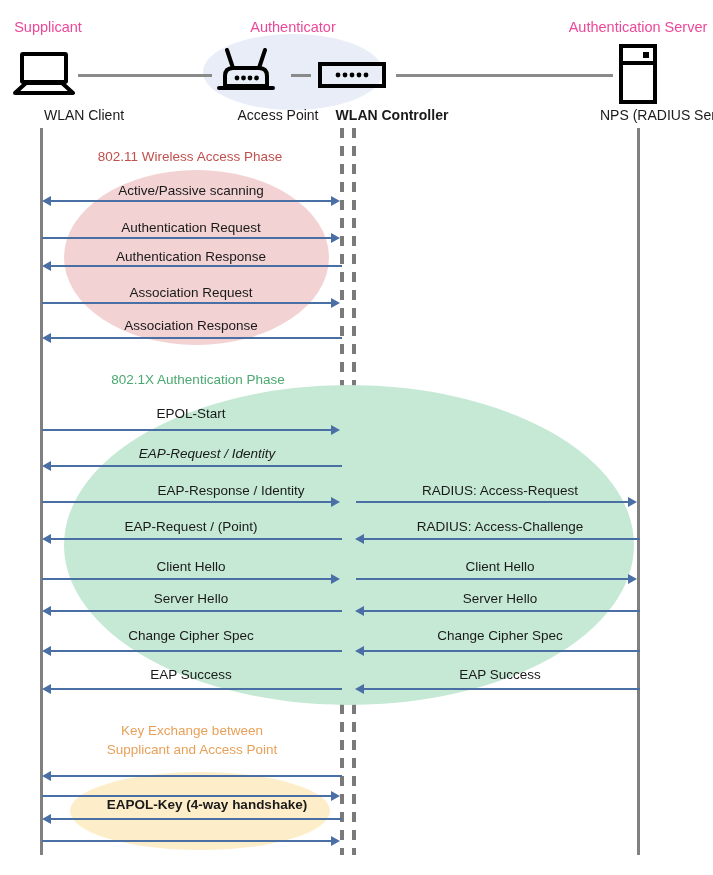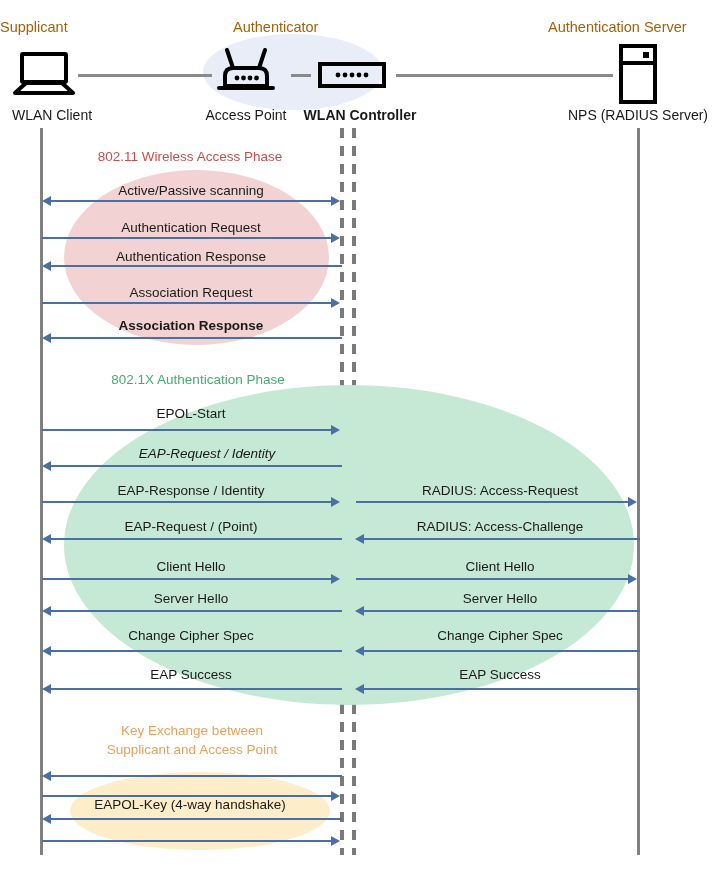--- a/index.html
+++ b/index.html
@@ -16,29 +16,31 @@
     width: 713px;
     height: 875px;
     background: #ffffff;
     overflow: hidden;
   }
 
   
   .actor-title {
     position: absolute;
     font-size: 14.5px;
-    color: #a16207;
-    white-space: nowrap;
+    color: #ec4899;
+    white-space: nowrap;
+    text-align: center;
   }
   .actor-sub {
     position: absolute;
     font-size: 14px;
     color: #1a1a1a;
     white-space: nowrap;
     text-align: center;
+    padding-left: 32px;
   }
   .auth-blob {
     position: absolute;
     background: #e8edf7;
     border-radius: 50%;
   }
   .link-line {
     position: absolute;
     height: 3px;
     background: #8a8a8a;
@@ -192,33 +194,33 @@
   <div class="arrow-head right" style="left:331px; top:233px;"></div>
 
   <div class="msg-label" style="left:40px; top:249px; width:302px;">Authentication Response</div>
   <div class="arrow-line" style="left:48px; top:265px; width:294px;"></div>
   <div class="arrow-head left" style="left:42px; top:261px;"></div>
 
   <div class="msg-label" style="left:40px; top:285px; width:302px;">Association Request</div>
   <div class="arrow-line" style="left:42px; top:302px; width:292px;"></div>
   <div class="arrow-head right" style="left:331px; top:298px;"></div>
 
-  <div class="msg-label" style="left:40px; top:318px; width:302px;font-weight:bold;">Association Response</div>
+  <div class="msg-label" style="left:40px; top:318px; width:302px;">Association Response</div>
   <div class="arrow-line" style="left:48px; top:337px; width:294px;"></div>
   <div class="arrow-head left" style="left:42px; top:333px;"></div>
 
   <div class="msg-label" style="left:40px; top:406px; width:302px;">EPOL-Start</div>
   <div class="arrow-line" style="left:42px; top:429px; width:292px;"></div>
   <div class="arrow-head right" style="left:331px; top:425px;"></div>
 
   <div class="msg-label" style="left:56px; top:446px; width:302px;font-style:italic;">EAP-Request / Identity</div>
   <div class="arrow-line" style="left:48px; top:465px; width:294px;"></div>
   <div class="arrow-head left" style="left:42px; top:461px;"></div>
 
-  <div class="msg-label" style="left:40px; top:483px; width:302px;">EAP-Response / Identity</div>
+  <div class="msg-label" style="left:40px; top:483px; width:302px;padding-left:40px;">EAP-Response / Identity</div>
   <div class="arrow-line" style="left:42px; top:501px; width:292px;"></div>
   <div class="arrow-head right" style="left:331px; top:497px;"></div>
 
   <div class="msg-label" style="left:40px; top:519px; width:302px;">EAP-Request / (Point)</div>
   <div class="arrow-line" style="left:48px; top:538px; width:294px;"></div>
   <div class="arrow-head left" style="left:42px; top:534px;"></div>
 
   <div class="msg-label" style="left:40px; top:559px; width:302px;">Client Hello</div>
   <div class="arrow-line" style="left:42px; top:578px; width:292px;"></div>
   <div class="arrow-head right" style="left:331px; top:574px;"></div>
@@ -233,21 +235,21 @@
 
   <div class="msg-label" style="left:40px; top:667px; width:302px;">EAP Success</div>
   <div class="arrow-line" style="left:48px; top:688px; width:294px;"></div>
   <div class="arrow-head left" style="left:42px; top:684px;"></div>
 
   <div class="arrow-line" style="left:48px; top:775px; width:294px;"></div>
   <div class="arrow-head left" style="left:42px; top:771px;"></div>
 
   <div class="arrow-line" style="left:42px; top:795px; width:292px;"></div>
   <div class="arrow-head right" style="left:331px; top:791px;"></div>
-  <div class="msg-label" style="left:39px; top:797px; width:302px;">EAPOL-Key (4-way handshake)</div>
+  <div class="msg-label" style="left:56px; top:797px; width:302px;font-weight:bold;">EAPOL-Key (4-way handshake)</div>
 
   <div class="arrow-line" style="left:48px; top:818px; width:294px;"></div>
   <div class="arrow-head left" style="left:42px; top:814px;"></div>
 
   <div class="arrow-line" style="left:42px; top:840px; width:292px;"></div>
   <div class="arrow-head right" style="left:331px; top:836px;"></div>
 
   <div class="msg-label" style="left:360px; top:483px; width:280px;">RADIUS: Access-Request</div>
   <div class="arrow-line" style="left:356px; top:501px; width:275px;"></div>
   <div class="arrow-head right" style="left:628px; top:497px;"></div>

